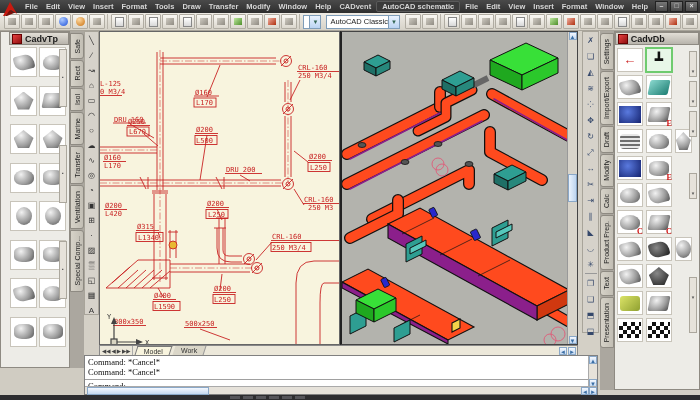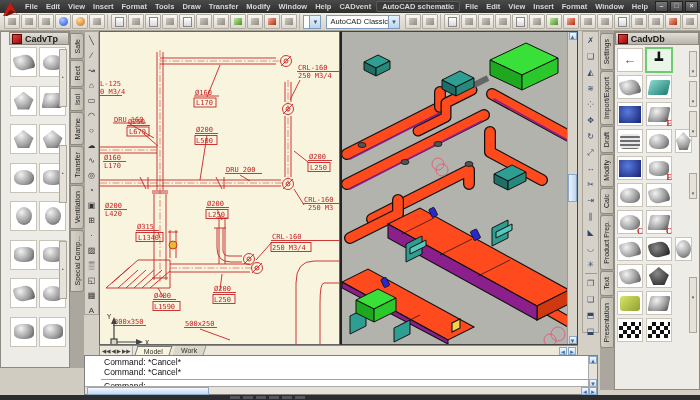--- a/index.html
+++ b/index.html
@@ -82,21 +82,21 @@
     border:1px solid #888;box-sizing:border-box;display:flex;align-items:stretch;font-size:7px;z-index:21;}
   .vcr{display:flex;align-items:center;gap:1px;padding:0 2px;border-right:1px solid #AAA;color:#444;font-size:5.5px;}
   .doc-tab{padding:0 7px;display:flex;align-items:center;border-right:1px solid #999;
     transform:skewX(-18deg);margin-left:3px;background:#DAD6C8;}
   .doc-tab span{transform:skewX(18deg);font-size:7px;color:#333;}
   .doc-tab.active{background:#F8F4DE;border:1px solid #777;border-bottom:none;}
   .tab-track{flex:1;}
   .tabrow-scroll{display:flex;gap:1px;align-items:center;padding-right:1px;}
   
   #command-window{position:absolute;left:84px;top:355px;width:514px;height:40px;background:#FFF;
-    border:1px solid #808080;box-sizing:border-box;font-family:Liberation Sans, sans-serif;font-size:8.5px;color:#111;z-index:22;padding-left:16px;}
+    border:1px solid #808080;box-sizing:border-box;font-family:Liberation Serif, serif;font-size:8.5px;color:#111;z-index:22;}
   #cmd-history{height:21px;border-bottom:1px solid #A0A0A0;padding:1px 3px;line-height:10px;overflow:hidden;}
   #cmd-prompt{padding:1px 3px;line-height:10px;}
   #cmd-vscroll{position:absolute;right:0;top:0;width:9px;height:31px;background:#E6E2DA;border-left:1px solid #AAA;
     display:flex;flex-direction:column;justify-content:space-between;align-items:center;box-sizing:border-box;}
   #cmd-hscroll{position:absolute;left:0;bottom:0;width:100%;height:8px;background:#E6E2DA;border-top:1px solid #AAA;
     display:flex;align-items:center;box-sizing:border-box;}
   #cmd-hscroll .htrack{flex:1;}
   #cmd-hscroll .hthumb{width:120px;height:6px;margin-left:2px;background:linear-gradient(#F4F8FF,#C4D8F0);border:1px solid #8AA8C8;}
   
   #left-bottom-fill{position:absolute;left:0;top:368px;width:84px;height:32px;background:#D0CCC2;z-index:5;}

